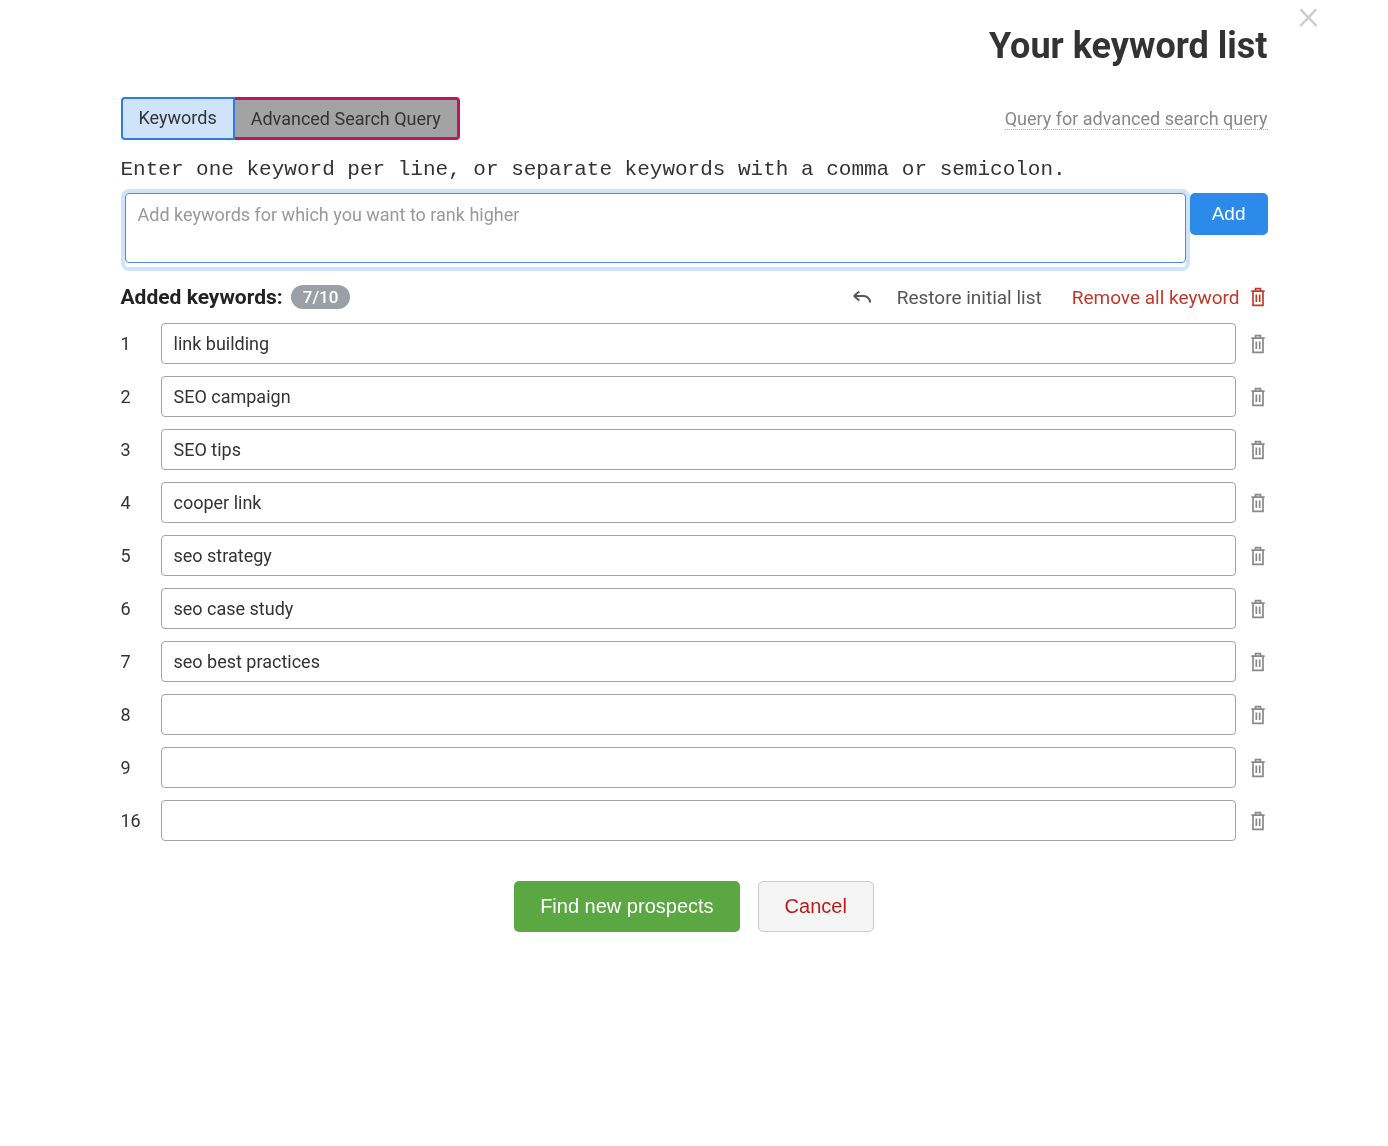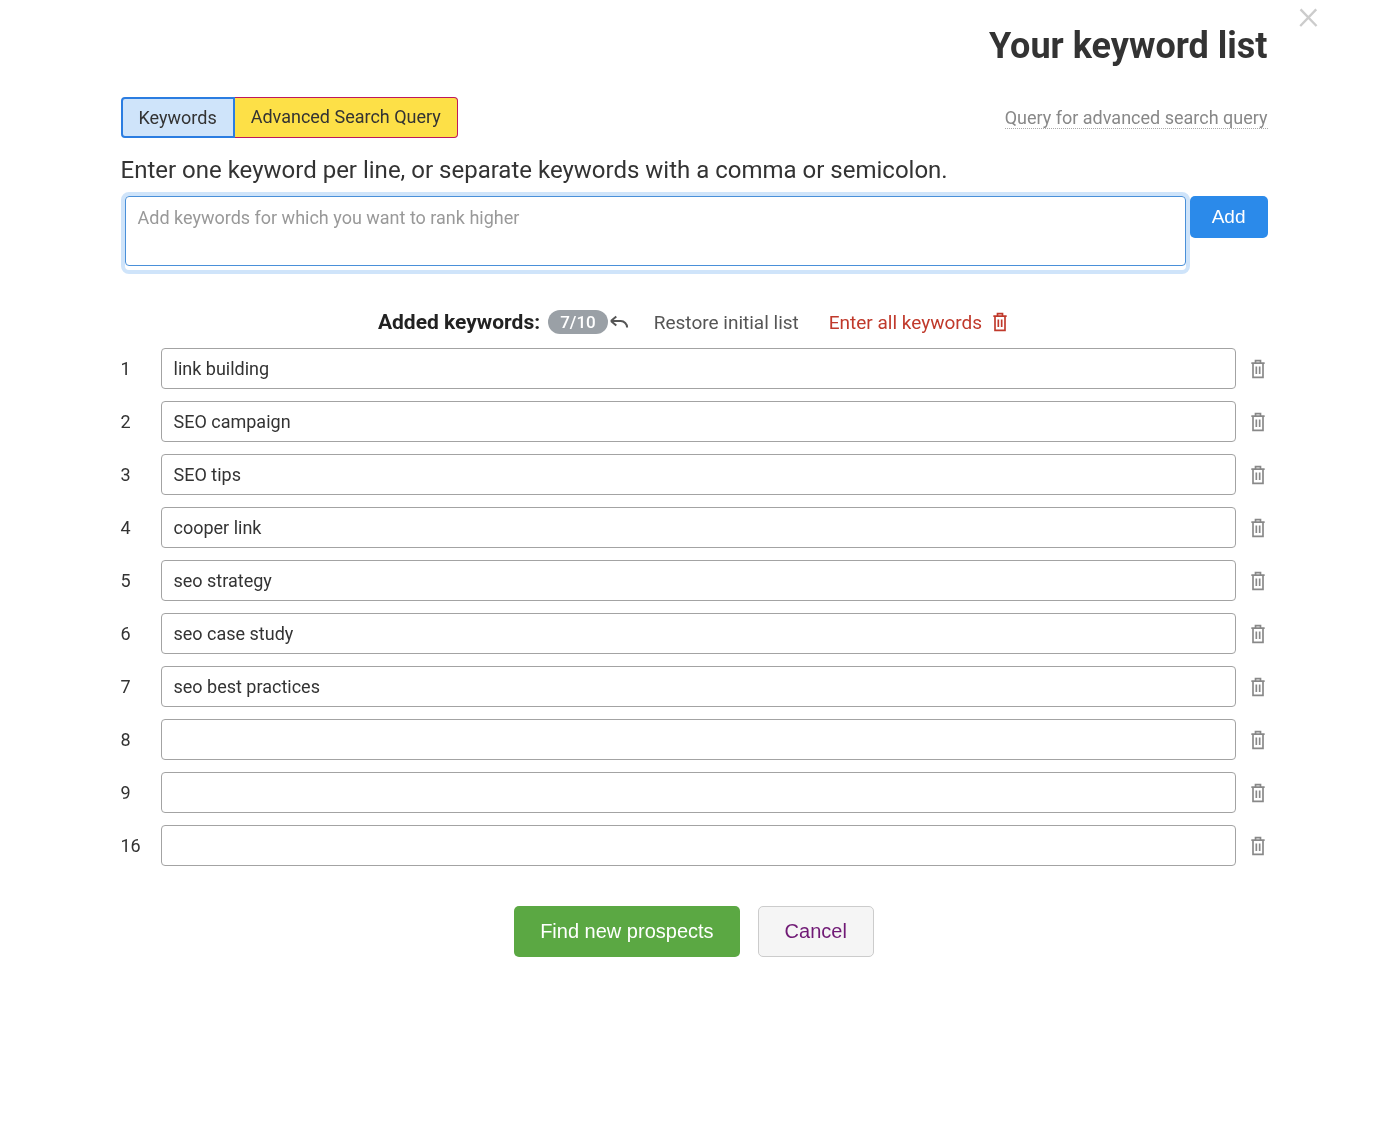--- a/index.html
+++ b/index.html
@@ -37,46 +37,47 @@
     display: flex;
     justify-content: space-between;
     align-items: center;
     margin-bottom: 18px;
   }
   .tabs {
     display: flex;
     justify-content: flex-end;
   }
   .tab {
-    border: 1px solid #be185d;
+    border: 3px solid #be185d;
     padding: 8px 16px;
     font-size: 18px;
     cursor: pointer;
-    background: #fde047;
+    background: #a3a3a3;
     color: #333;
   }
   .tab:first-child { border-radius: 4px 0 0 4px; }
   .tab:last-child { border-radius: 0 4px 4px 0; border-left: none; }
   .tab.active {
     background: #cfe4fa;
     border: 2px solid #2b7de1;
     color: #333;
   }
   .tab.active + .tab { border-left: none; }
   .help-link {
     color: #888;
     font-size: 18px;
     text-decoration: none;
     border-bottom: 1px dotted #aaa;
     cursor: pointer;
   }
   .instruction {
-    font-size: 24px;
+    font-size: 21px;
     color: #333;
     margin: 2px 0 8px 0;
+    font-family: Liberation Mono, monospace;
   }
   .input-row {
     display: flex;
     align-items: flex-start;
   }
   .keyword-textarea-wrap {
     flex: 1;
     border: 4px solid #cfe4fa;
     border-radius: 8px;
     padding: 0;
@@ -99,23 +100,23 @@
     color: #fff;
     border: none;
     border-radius: 5px;
     padding: 10px 22px;
     font-size: 19px;
     cursor: pointer;
     margin-top: 4px;
   }
   .added-row {
     display: flex;
-    justify-content: center;
-    align-items: center;
-    margin-top: 36px;
+    justify-content: space-between;
+    align-items: center;
+    margin-top: 14px;
     margin-bottom: 14px;
   }
   .added-label {
     font-size: 21px;
     font-weight: 700;
     color: #222;
     display: flex;
     align-items: center;
     gap: 8px;
   }
@@ -189,21 +190,21 @@
     background: #5ba843;
     color: #fff;
     border: none;
     border-radius: 5px;
     padding: 14px 26px;
     font-size: 20px;
     cursor: pointer;
   }
   .btn-secondary {
     background: #f5f5f5;
-    color: #701a75;
+    color: #b91c1c;
     border: 1px solid #ccc;
     border-radius: 5px;
     padding: 8px 26px;
     font-size: 20px;
     cursor: pointer;
   }
   svg { display: block; }
 </style>
 </head>
 <body>
@@ -237,21 +238,21 @@
       <span class="count-badge">7/10</span>
     </div>
     <div class="actions-right">
       <div class="restore-link">
         <svg width="22" height="18" viewBox="0 0 24 20" fill="none" stroke="#555" stroke-width="2.2">
           <path d="M3 9 L9 4 M3 9 L9 14 M3 9 H14 A7 7 0 0 1 21 16"></path>
         </svg>
         <span>Restore initial list</span>
       </div>
       <div class="remove-all-link">
-        <span>Enter all keywords</span>
+        <span>Remove all keyword</span>
         <svg class="trash-icon" viewBox="0 0 24 26" fill="none" stroke="#c0392b" stroke-width="2">
           <path d="M4 6 H20 M9 6 V3 H15 V6 M6 6 V23 H18 V6 M10 10 V19 M14 10 V19"></path>
         </svg>
       </div>
     </div>
   </div>
 
   <div class="kw-list" id="kw-list">
       <div class="kw-row">
         <div class="kw-num">1</div>

